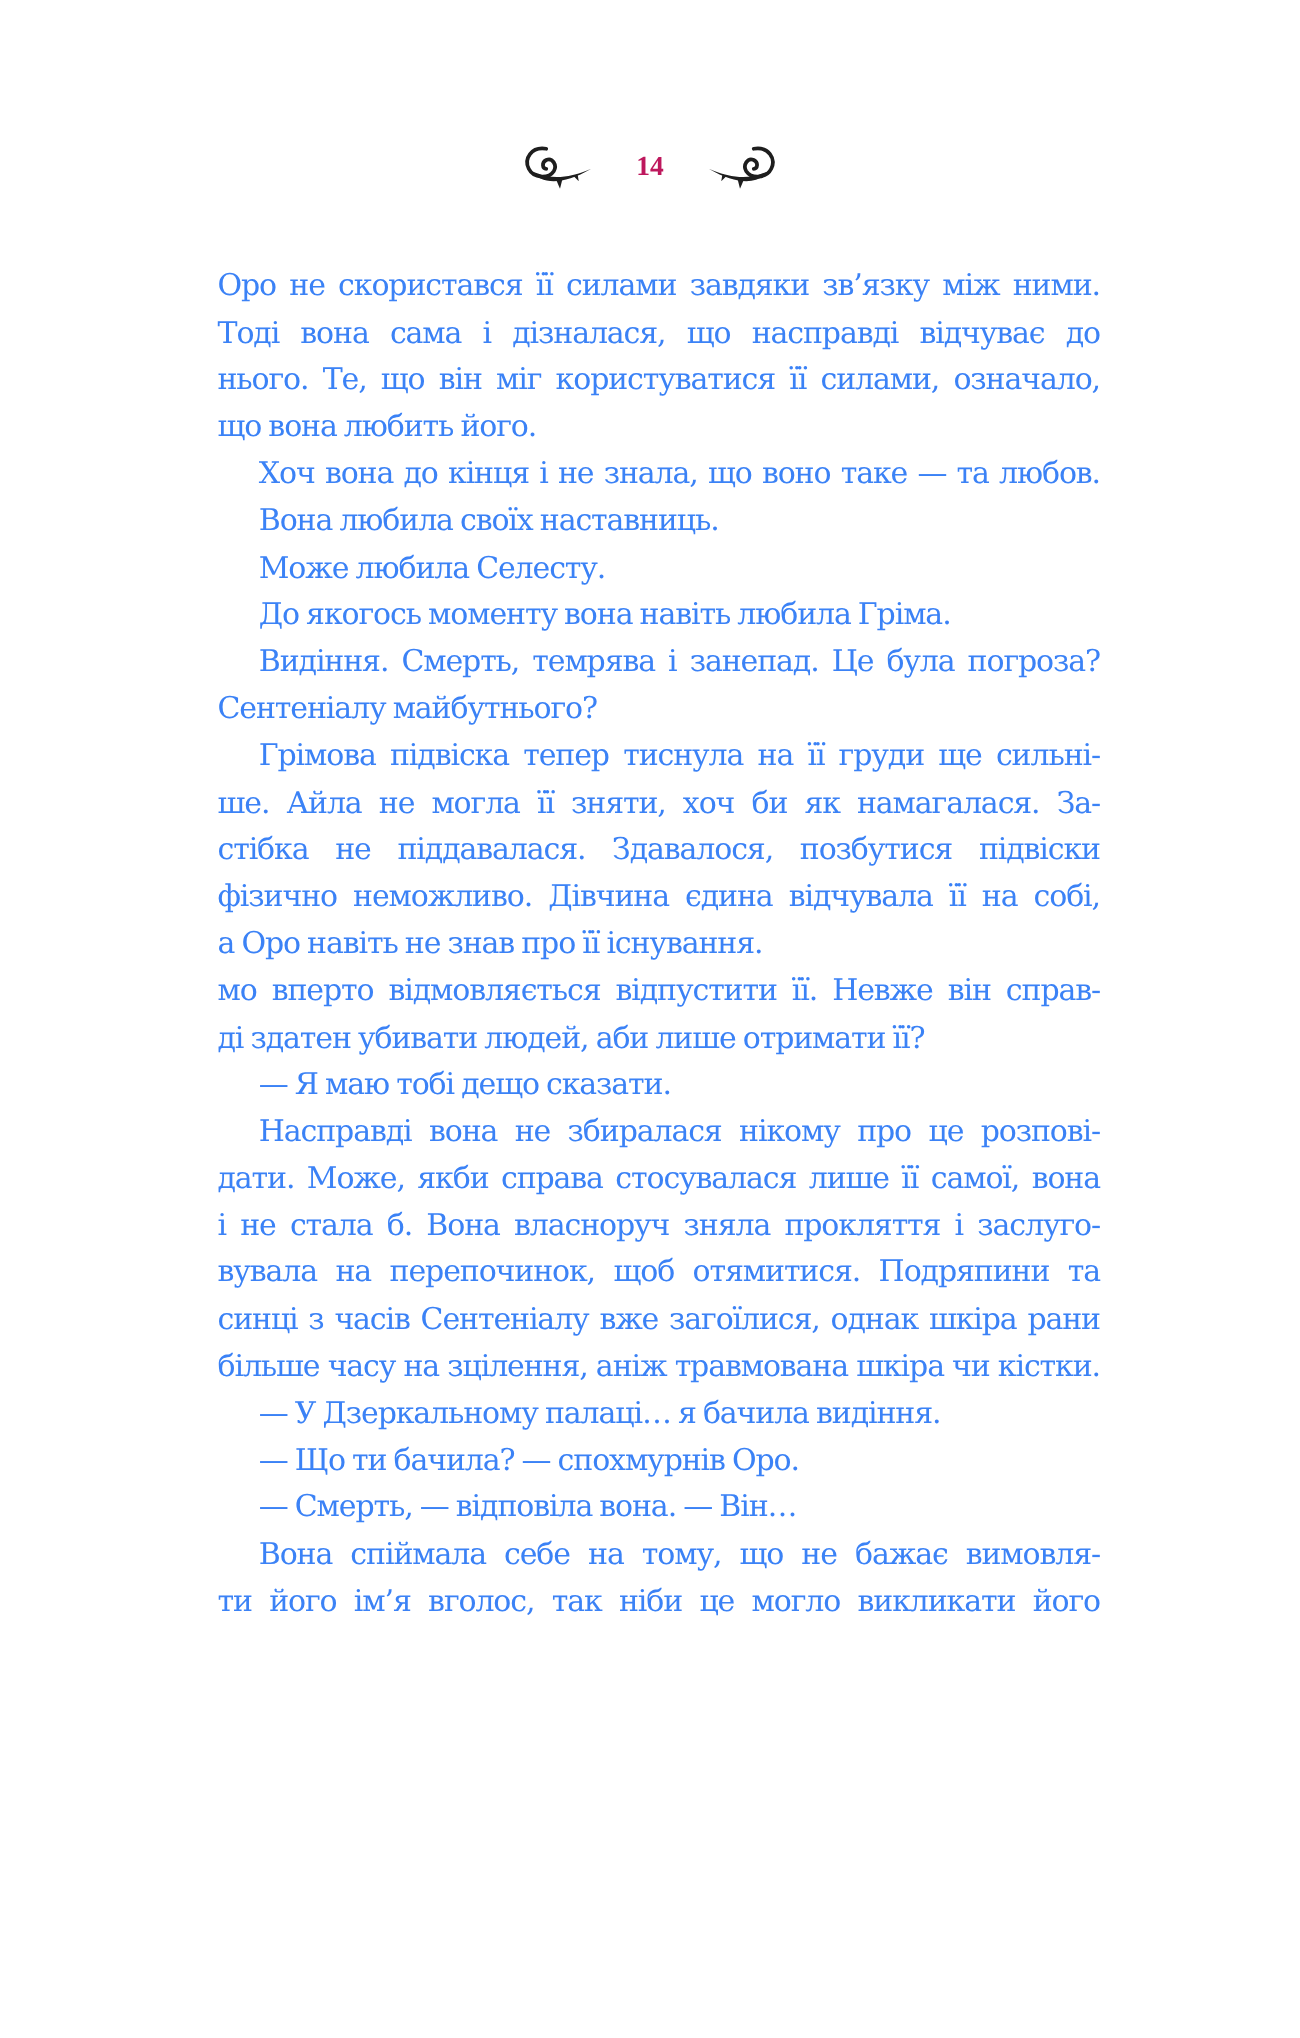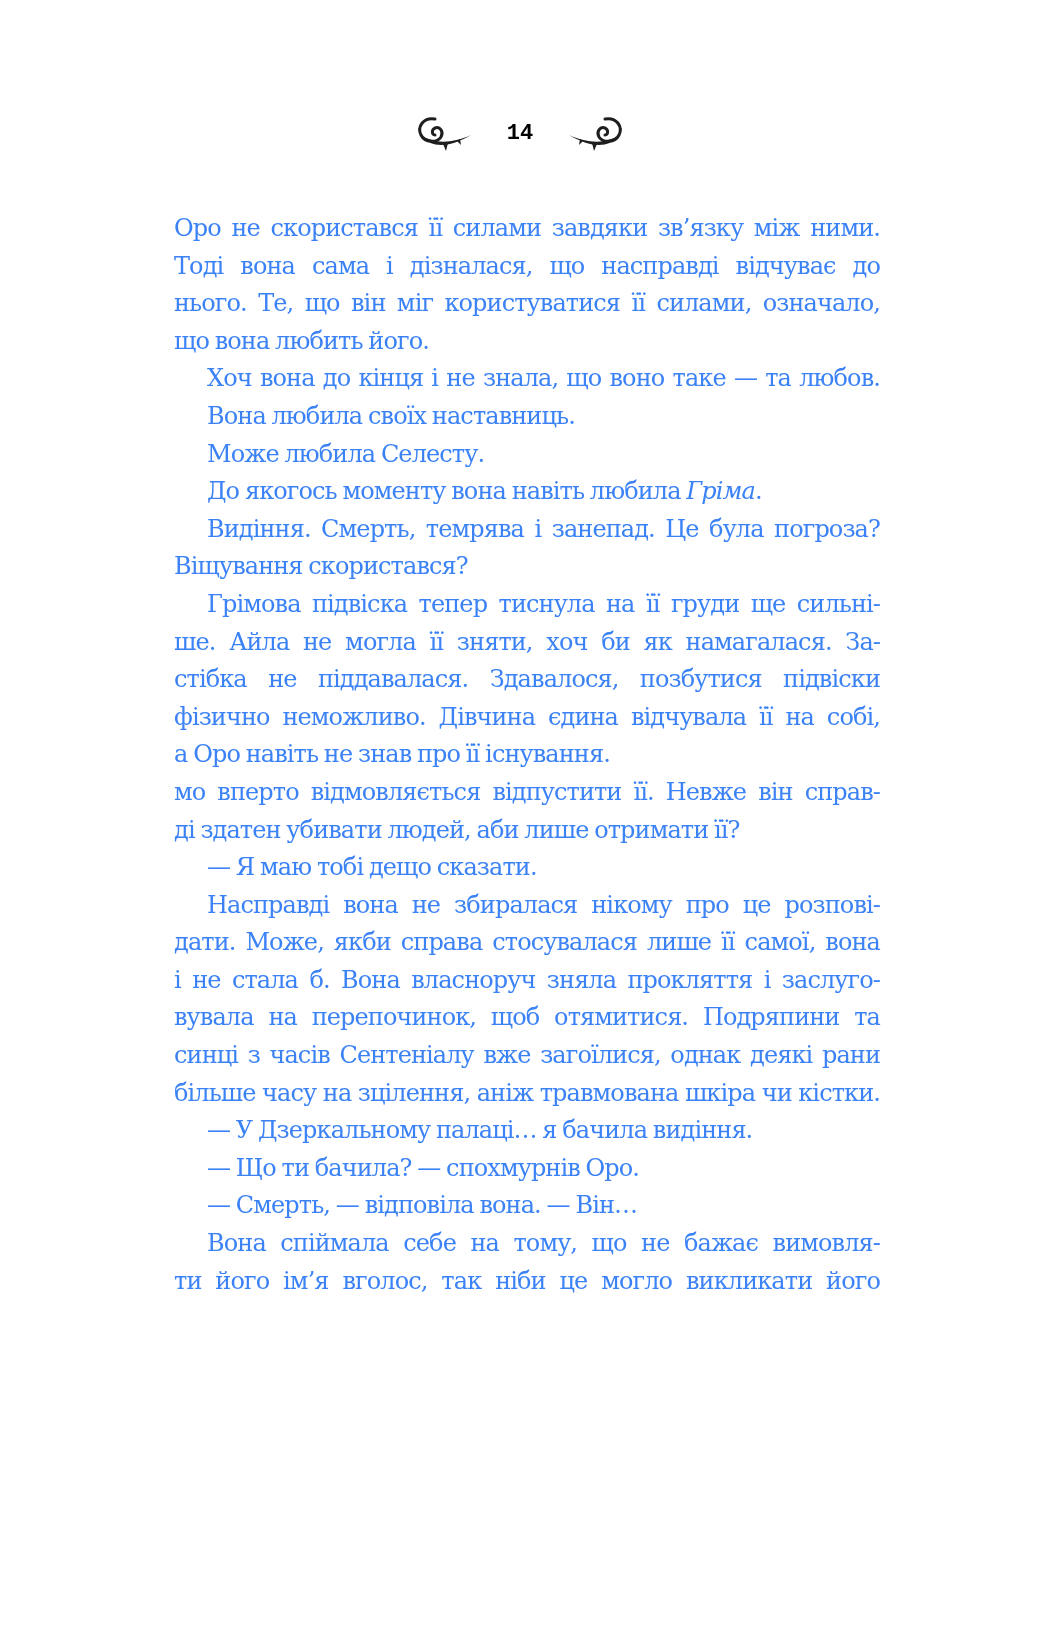--- a/index.html
+++ b/index.html
@@ -24,24 +24,24 @@
       align-items: center;
       justify-content: center;
       gap: 14px;
     }
     .ornament {
       width: 64px;
       height: 44px;
       display: block;
     }
     .page-number {
-      font-family: Liberation Mono, monospace;
+      font-family: Liberation Serif, serif;
       font-size: 22px;
       font-weight: bold;
-      color: #000000;
+      color: #be185d;
       letter-spacing: 0px;
       margin: 0 16px;
     }
     .body-text {
       position: absolute;
       top: 210px;
       left: 174px;
       width: 706px;
       font-family: "DejaVu Serif", serif;
       font-size: 24px;
@@ -57,21 +57,20 @@
     }
     .line.justify {
       text-align: justify;
       text-align-last: justify;
       white-space: normal;
     }
     .line.indent {
       padding-left: 33px;
     }
     .italic {
-      font-style: italic;
       margin-top: 28px;
     }
   </style>
 </head>
 <body>
 
 <div class="page-header">
   <svg class="ornament" viewBox="0 0 64 44">
     <path d="M22 8 C10 6 4 16 8 24 C12 32 24 32 28 26 C31 21 27 15 22 17 C18 19 19 24 22 24" fill="none" stroke="#1e1e1e" stroke-width="3" stroke-linecap="round"></path>
     <path d="M10 26 C18 36 34 38 58 24 C40 32 26 32 16 28 Z" fill="#1e1e1e"></path>
@@ -90,33 +89,33 @@
 <div class="body-text">
   <span class="line justify">Оро не скористався її силами завдяки зв’язку між ними.</span>
   <span class="line justify">Тоді вона сама і дізналася, що насправді відчуває до</span>
   <span class="line justify">нього. Те, що він міг користуватися її силами, означало,</span>
   <span class="line">що вона любить його.</span>
   <span class="line justify indent">Хоч вона до кінця і не знала, що воно таке — та любов.</span>
   <span class="line indent">Вона любила своїх наставниць.</span>
   <span class="line indent">Може любила Селесту.</span>
   <span class="line indent"><span>До якогось моменту вона навіть любила </span><span class="italic">Гріма</span><span>.</span></span>
   <span class="line justify indent">Видіння. Смерть, темрява і занепад. Це була погроза?</span>
-  <span class="line">Віщування скористався?</span>
+  <span class="line">Сентеніалу майбутнього?</span>
   <span class="line justify indent">Грімова підвіска тепер тиснула на її груди ще сильні-</span>
   <span class="line justify">ше. Айла не могла її зняти, хоч би як намагалася. За-</span>
   <span class="line justify">стібка не піддавалася. Здавалося, позбутися підвіски</span>
   <span class="line justify">фізично неможливо. Дівчина єдина відчувала її на собі,</span>
   <span class="line">а Оро навіть не знав про її існування.</span>
   <span class="line justify">мо вперто відмовляється відпустити її. Невже він справ-</span>
   <span class="line">ді здатен убивати людей, аби лише отримати її?</span>
   <span class="line indent">— Я маю тобі дещо сказати.</span>
   <span class="line justify indent">Насправді вона не збиралася нікому про це розпові-</span>
   <span class="line justify">дати. Може, якби справа стосувалася лише її самої, вона</span>
   <span class="line justify">і не стала б. Вона власноруч зняла прокляття і заслуго-</span>
   <span class="line justify">вувала на перепочинок, щоб отямитися. Подряпини та</span>
-  <span class="line justify">синці з часів Сентеніалу вже загоїлися, однак деякі рани</span>
+  <span class="line justify">синці з часів Сентеніалу вже загоїлися, однак шкіра рани</span>
   <span class="line justify">більше часу на зцілення, аніж травмована шкіра чи кістки.</span>
   <span class="line indent">— У Дзеркальному палаці… я бачила видіння.</span>
   <span class="line indent">— Що ти бачила? — спохмурнів Оро.</span>
   <span class="line indent">— Смерть, — відповіла вона. — Він…</span>
   <span class="line justify indent">Вона спіймала себе на тому, що не бажає вимовля-</span>
   <span class="line justify">ти його ім’я вголос, так ніби це могло викликати його</span>
 </div>
 
 </body></html>

